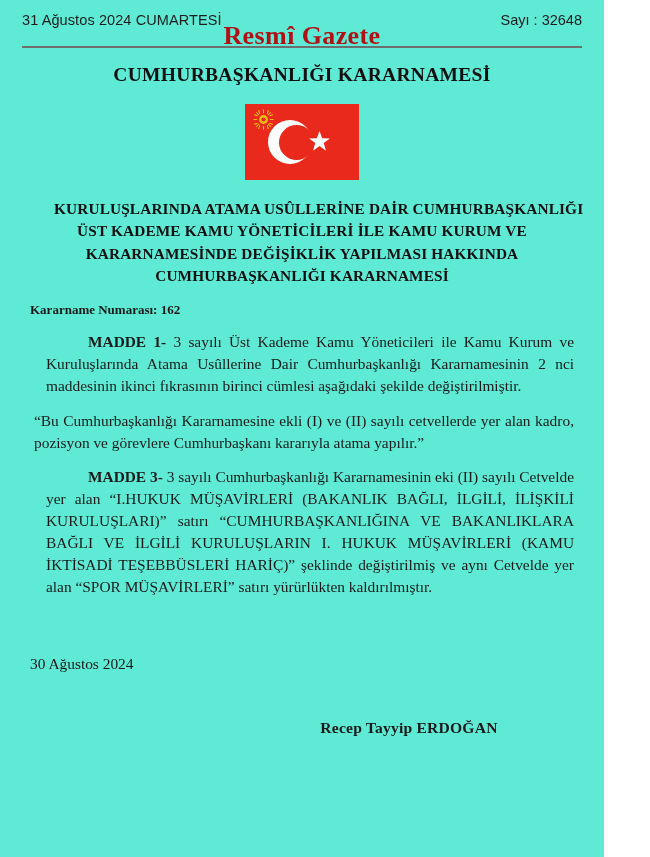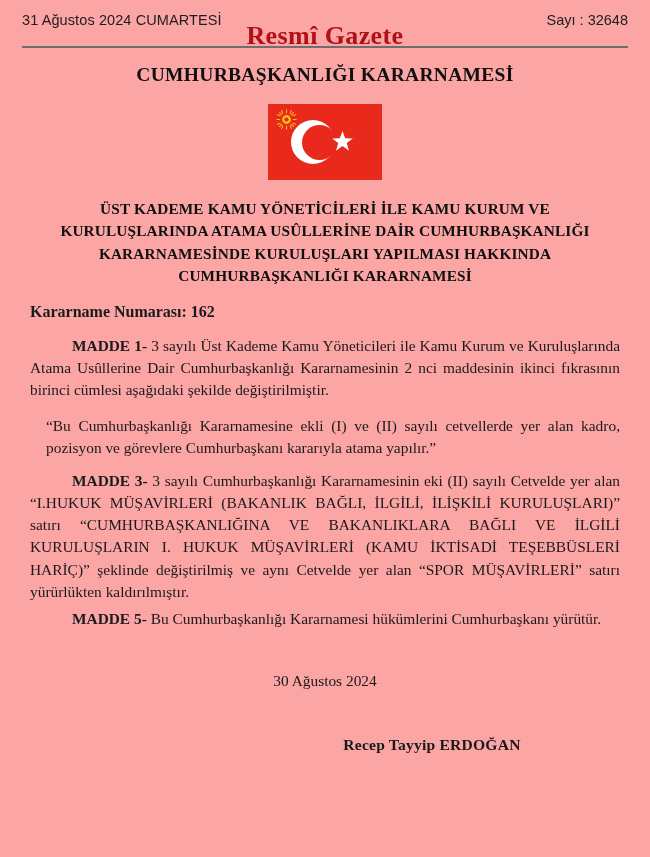--- a/index.html
+++ b/index.html
@@ -11,24 +11,24 @@
   body {
     width: 650px;
     height: 857px;
     font-family: "Liberation Serif", "DejaVu Serif", serif;
     color: #1a1a1a;
     overflow: hidden;
     position: relative;
   }
 
   .page {
-    width: 650px;
+    width: 604px;
     height: 857px;
     position: relative;
-    background: #fca5a5;
+    background: #5eead4;
     box-sizing: border-box;
   }
 
   
   .masthead {
     position: relative;
     height: 46px;
     padding: 0 22px;
     box-sizing: border-box;
   }
@@ -143,47 +143,46 @@
 
   
   .body-area {
     margin: 0 30px;
     padding-top: 14px;
     font-size: 15.4px;
     line-height: 1.42;
   }
   .kararname-no {
     font-weight: bold;
-    font-size: 16px;
+    font-size: 13px;
     margin-bottom: 2px;
   }
   .kararname-no .num { font-weight: bold; }
 
   p.madde {
-    margin: 11px 0 0 0;
+    margin: 11px 0 0 16px;
     text-align: justify;
     text-indent: 42px;
     line-height: 1.44;
   }
   p.quote {
-    margin: 13px 0 0 16px;
+    margin: 13px 0 0 4px;
     text-align: justify;
     text-indent: 0;
     line-height: 1.44;
   }
   .madde-label {
     font-weight: bold;
   }
   p.tight { margin-top: 5px; }
 
   
   .date-line {
-    text-align: center;
     font-size: 15.4px;
-    margin-top: 40px;
+    margin-top: 54px;
   }
   .signature {
     margin-top: 42px;
     text-align: center;
     padding-left: 214px;
   }
   .sig-name {
     font-size: 15.6px;
     font-weight: bold;
     letter-spacing: 0.2px;
@@ -231,23 +230,23 @@
           <line x1="27" y1="93" x2="32" y2="80"></line>
           <line x1="68" y1="20" x2="73" y2="7"></line>
         </g>
         <circle cx="50" cy="50" r="21" fill="#f5c016"></circle>
         <circle cx="50" cy="50" r="10" fill="#e8291c"></circle>
       </svg>
     </div>
   </div>
 
   <div class="doc-title">
+    <div>KURULUŞLARINDA ATAMA USÛLLERİNE DAİR CUMHURBAŞKANLIĞI</div>
     <div>ÜST KADEME KAMU YÖNETİCİLERİ İLE KAMU KURUM VE</div>
-    <div>KURULUŞLARINDA ATAMA USÛLLERİNE DAİR CUMHURBAŞKANLIĞI</div>
-    <div>KARARNAMESİNDE KURULUŞLARI YAPILMASI HAKKINDA</div>
+    <div>KARARNAMESİNDE DEĞİŞİKLİK YAPILMASI HAKKINDA</div>
     <div>CUMHURBAŞKANLIĞI KARARNAMESİ</div>
   </div>
 
   <div class="body-area">
 
     <div class="kararname-no">
       <span>Kararname Numarası:</span>
       <span class="num">162</span>
     </div>
 
@@ -256,23 +255,20 @@
     </p>
 
     <p class="quote">“Bu Cumhurbaşkanlığı Kararnamesine ekli (I) ve (II) sayılı cetvellerde yer alan kadro, pozisyon ve görevlere Cumhurbaşkanı kararıyla atama yapılır.”</p>
 
 
     <p class="madde">
       <span class="madde-label">MADDE 3-</span><span> 3 sayılı Cumhurbaşkanlığı Kararnamesinin eki (II) sayılı Cetvelde yer alan “I.HUKUK MÜŞAVİRLERİ (BAKANLIK BAĞLI, İLGİLİ, İLİŞKİLİ KURULUŞLARI)” satırı “CUMHURBAŞKANLIĞINA VE BAKANLIKLARA BAĞLI VE İLGİLİ KURULUŞLARIN I. HUKUK MÜŞAVİRLERİ (KAMU İKTİSADİ TEŞEBBÜSLERİ HARİÇ)” şeklinde değiştirilmiş ve aynı Cetvelde yer alan “SPOR MÜŞAVİRLERİ” satırı yürürlükten kaldırılmıştır.</span>
     </p>
 
 
-    <p class="madde tight">
-      <span class="madde-label">MADDE 5-</span><span> Bu Cumhurbaşkanlığı Kararnamesi hükümlerini Cumhurbaşkanı yürütür.</span>
-    </p>
 
     <div class="date-line">30 Ağustos 2024</div>
 
     <div class="signature">
       <div class="sig-name">Recep Tayyip ERDOĞAN</div>
 
     </div>
 
   </div>
 </div>

